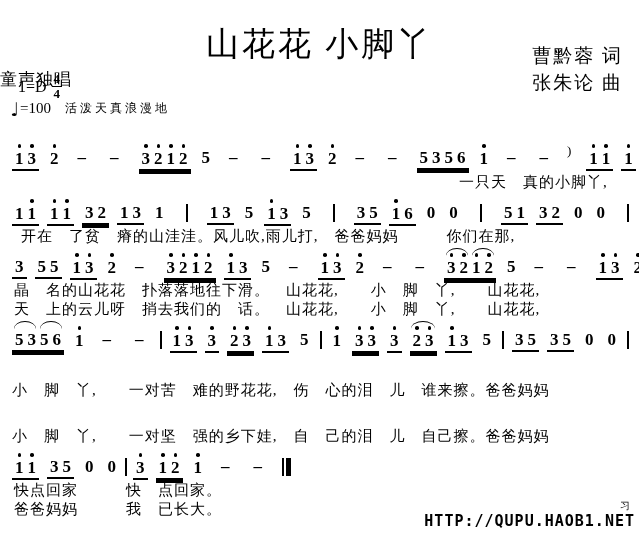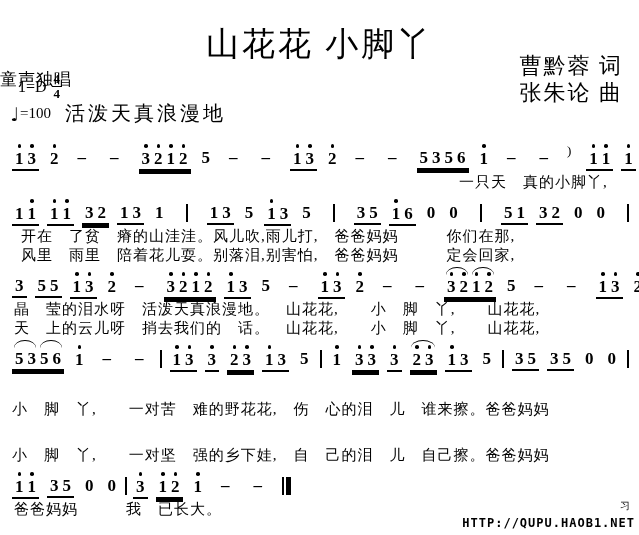--- a/index.html
+++ b/index.html
@@ -7,25 +7,25 @@
        font-family:"Liberation Serif","DejaVu Serif",serif;}
   
   .header{position:relative;height:143px;}
   .title{text-align:center;padding-top:22px;font-size:33px;letter-spacing:3px;}
   .subtitle{text-align:left;font-size:17px;margin-top:1px;letter-spacing:1px;}
   .keysig{position:absolute;left:18px;top:73px;font-size:16px;display:flex;align-items:center;}
   .frac{display:inline-flex;flex-direction:column;text-align:center;
         font-size:13px;line-height:12px;font-weight:700;margin-left:5px;}
   .frac .ft{border-bottom:1.4px solid #000;padding:0 2px 1px;}
   .frac .fb{padding-top:1px;}
-  .credits{position:absolute;right:16px;top:52px;font-size:22px;line-height:27px;letter-spacing:2px;}
+  .credits{position:absolute;right:16px;top:42px;font-size:19px;line-height:27px;letter-spacing:2px;}
   .tempo{position:absolute;left:10px;top:100px;font-size:16px;display:flex;align-items:center;}
   .qnote{font-family:"DejaVu Sans",sans-serif;font-size:19px;line-height:16px;margin-right:1px;}
   .tempo .val{font-size:15px;}
-  .expr{margin-left:14px;letter-spacing:3px;font-size:20px;}
+  .expr{margin-left:14px;letter-spacing:3px;font-size:12px;}
   
   #score{padding:0 8px 0 8px;}
   .system{margin-bottom:7px;}
   .staff{display:flex;align-items:flex-start;justify-content:space-between;width:100%;}
   .sys-4 .staff{justify-content:flex-start;}
   .measure{display:flex;align-items:flex-start;}
   .grp{display:inline-block;position:relative;padding:0 1px;margin:0 4px;white-space:nowrap;}
   .grp.u1,.grp.u2{border-bottom:2px solid #000;padding-bottom:1px;}
   .grp.u2{box-shadow:0 3px 0 #000;}
   .tok{display:inline-block;padding:0 2px;}
@@ -44,21 +44,21 @@
   .bar-final .thick{width:5px;height:18px;background:#000;margin-left:2px;}
   .lyr{font-size:15px;line-height:18px;letter-spacing:1px;white-space:pre;margin-top:1px;}
   .sys-0 .lyr{padding-left:451px;}
   .sys-1 .lyr{padding-left:4px;margin-left:9px;}
   .sys-2 .lyr{padding-left:6px;}
   .sys-3 .lyr{padding-left:4px;margin-top:28px;}
   .sys-4 .lyr{padding-left:6px;}
   .sys-0 .staff{margin-bottom:2px;}
   
   .watermark{position:absolute;right:9px;bottom:22px;font-size:10px;}
-  .siteurl{position:absolute;right:4px;bottom:5px;font-size:12px;letter-spacing:1px;
+  .siteurl{position:absolute;right:4px;bottom:5px;font-size:15px;letter-spacing:1px;
            font-family:"DejaVu Sans Mono","Liberation Mono",monospace;font-weight:700;margin-left:48px;}
 </style>
 </head>
 <body>
 
 <div class="header">
   <div class="title">山花花 小脚丫</div>
   <div class="subtitle">童声独唱</div>
   <div class="keysig">
     <span>1=D</span>
@@ -144,21 +144,20 @@
         <div class="bar"></div>
         <div class="measure">
           <span class="grp u1"><span class="tok"><i class="dot"></i><b class="num">5</b></span><span class="tok"><i class="dot"></i><b class="num">1</b></span></span>
           <span class="grp u1"><span class="tok"><i class="dot"></i><b class="num">3</b></span><span class="tok"><i class="dot"></i><b class="num">2</b></span></span>
           <span class="grp u0"><span class="tok"><i class="dot"></i><b class="num">0</b></span></span>
           <span class="grp u0"><span class="tok"><i class="dot"></i><b class="num">0</b></span></span>
         </div>
         <div class="bar"></div>
       </div>
       <div class="lyr">开在　了贫　瘠的山洼洼。风儿吹,雨儿打,　爸爸妈妈　　　你们在那,</div>
-      <div class="lyr">风里　雨里　陪着花儿耍。别落泪,别害怕,　爸爸妈妈　　　定会回家,</div>
     </div>
     <div class="system sys-2">
       <div class="staff">
         <div class="measure">
           <span class="grp u1"><span class="tok"><i class="dot"></i><b class="num">3</b></span></span>
           <span class="grp u1"><span class="tok"><i class="dot"></i><b class="num">5</b></span><span class="tok"><i class="dot"></i><b class="num">5</b></span></span>
           <span class="grp u1"><span class="tok"><i class="dot on"></i><b class="num">1</b></span><span class="tok"><i class="dot on"></i><b class="num">3</b></span></span>
           <span class="grp u0"><span class="tok"><i class="dot on"></i><b class="num">2</b></span></span>
           <span class="grp u0"><span class="tok dashtok"><i class="dot"></i><b class="num">–</b></span></span>
         </div>
@@ -183,21 +182,21 @@
           <span class="grp u0"><span class="tok dashtok"><i class="dot"></i><b class="num">–</b></span></span>
           <span class="grp u0"><span class="tok dashtok"><i class="dot"></i><b class="num">–</b></span></span>
         </div>
         <div class="bar"></div>
         <div class="measure">
           <span class="grp u1"><span class="tok"><i class="dot on"></i><b class="num">1</b></span><span class="tok"><i class="dot on"></i><b class="num">3</b></span></span>
           <span class="grp u0"><span class="tok"><i class="dot on"></i><b class="num">2</b></span></span>
         </div>
         <div class="bar"></div>
       </div>
-      <div class="lyr">晶　莹的泪水呀　活泼天真浪漫地。　山花花,　　小　脚　丫,　　山花花,</div>
+      <div class="lyr">晶　名的山花花　扑落落地往下滑。　山花花,　　小　脚　丫,　　山花花,</div>
       <div class="lyr">天　上的云儿呀　捎去我们的　话。　山花花,　　小　脚　丫,　　山花花,</div>
     </div>
     <div class="system sys-3">
       <div class="staff">
         <div class="measure">
           <span class="grp u2"><span class="tok"><i class="dot"></i><b class="num">5</b></span><span class="tok"><i class="dot"></i><b class="num">3</b></span><span class="tok"><i class="dot"></i><b class="num">5</b></span><span class="tok"><i class="dot"></i><b class="num">6</b></span><i class="slur" style="left: 4%; width: 42%;"></i><i class="slur" style="left: 54%; width: 42%;"></i></span>
           <span class="grp u0"><span class="tok"><i class="dot on"></i><b class="num">1</b></span></span>
           <span class="grp u0"><span class="tok dashtok"><i class="dot"></i><b class="num">–</b></span></span>
           <span class="grp u0"><span class="tok dashtok"><i class="dot"></i><b class="num">–</b></span></span>
         </div>
@@ -244,18 +243,19 @@
           <span class="grp u2"><span class="tok"><i class="dot on"></i><b class="num">1</b></span><span class="tok"><i class="dot on"></i><b class="num">2</b></span></span>
           <span class="grp u0"><span class="tok"><i class="dot on"></i><b class="num">1</b></span></span>
           <span class="grp u0"><span class="tok dashtok"><i class="dot"></i><b class="num">–</b></span></span>
           <span class="grp u0"><span class="tok dashtok"><i class="dot"></i><b class="num">–</b></span></span>
         </div>
         <div class="bar-final">
           <i class="thin"></i>
           <i class="thick"></i>
         </div>
       </div>
+      <div class="lyr">快点回家　　　快　点回家。</div>
       <div class="lyr">爸爸妈妈　　　我　已长大。</div>
     </div>
   </div>
 
 <div class="watermark">习</div>
 <div class="siteurl">HTTP://QUPU.HAOB1.NET</div>
 
 </body></html>

